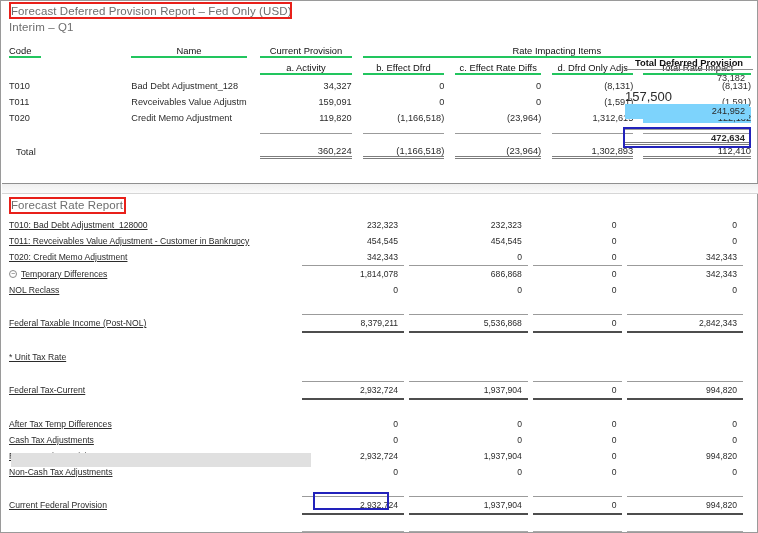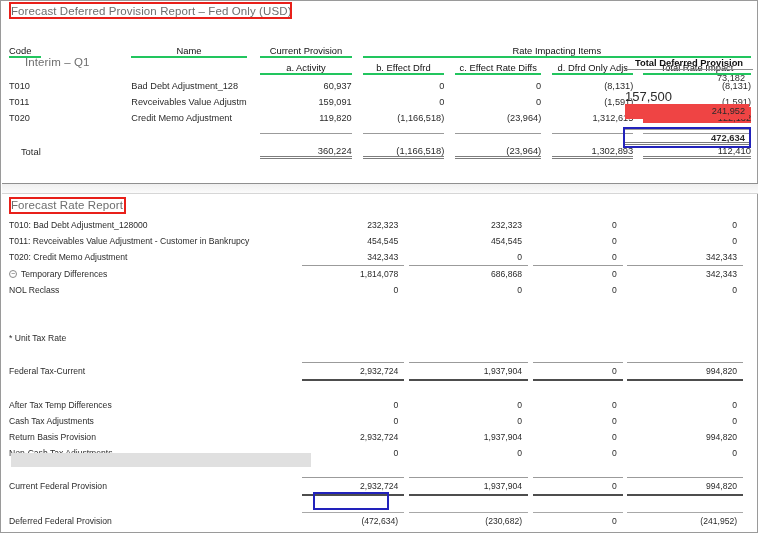--- a/index.html
+++ b/index.html
@@ -68,21 +68,21 @@
   .hdr1 td.sp, .hdr2 td.sp{border-bottom:none;}
   .r td{height:16px;}
   .num{text-align:right; padding-right:3px;}
   .code{text-align:left;padding-left:2px;}
   .nm{
     text-align:left;
     max-width:132px;
     overflow:hidden;
     text-overflow:clip;
   }
-  .hl{background:#ef4444;}
+  .hl{background:#7dd3fc;}
 
   .totrow td{
     font-weight:bold;
     height:22px;
     font-size:9.4px;
   }
   .totrow td.tb{
     border-top:1px solid #9b9b9b;
     border-bottom:3px double #7d7d7d;
   }
@@ -113,21 +113,21 @@
     font-size:8.6px;
     color:#2b2b2b;
   }
   #botTable td{
     padding:0;
     height:16px;
     white-space:nowrap;
     vertical-align:middle;
   }
   #botTable td.n{text-align:right;padding-right:6px;}
-  #botTable td.t{text-align:left;}
+  #botTable td.t{text-align:left;text-decoration:underline;}
   .ind1{padding-left:14px;}
   .ind2{padding-left:6px;}
   .ind0{padding-left:0px;}
   .sumtop td.n{border-top:1px solid #9b9b9b;}
   .sumline td.n{
     border-top:1px solid #9b9b9b;
     border-bottom:2px solid #4d4d4d;
   }
   .topline td.n{border-top:1px solid #a8a8a8;}
   .grayband{
@@ -149,21 +149,21 @@
     box-sizing:border-box;
   }
   .exp i{font-style:normal;position:relative;top:-1.5px;}
 </style>
 </head>
 <body>
 
 <div id="page">
 
   <div class="ttl" style="left:10px;top:4px;">Forecast Deferred Provision  Report – Fed Only (USD)</div>
-  <div class="ttl" style="left:24px;top:20px;margin-top:35px;">Interim – Q1</div>
+  <div class="ttl" style="left:8px;top:20px;">Interim – Q1</div>
   <div class="redbox" style="left:8px;top:1px;width:283px;height:17px;"></div>
 
   <table id="topTable">
     <colgroup>
       <col style="width:36px">
       <col style="width:132px">
       <col style="width:86px">
       <col style="width:20px">
       <col style="width:100px">
       <col style="width:16px">
@@ -203,21 +203,21 @@
       <td class="ul">Total Rate Impact</td>
     </tr>
 
     </tbody>
       <tbody id="topBody">
         <tr class="r">
           <td class="code">T010</td>
           <td></td>
           <td class="nm">Bad Debt Adjustment_128</td>
           <td></td>
-          <td class="num">60,937</td>
+          <td class="num">34,327</td>
           <td></td>
           <td class="num">0</td>
           <td></td>
           <td class="num">0</td>
           <td></td>
           <td class="num">(8,131)</td>
           <td></td>
           <td class="num">(8,131)</td>
         </tr>
         <tr class="r">
@@ -251,21 +251,21 @@
           <td class="num hl">122,132</td>
         </tr>
       </tbody>
 
     <tbody>
         <tr style="height:10px">
           <td colspan="13"></td>
         </tr>
 
     <tr class="totrow">
-      <td style="text-align:right;padding-left:2px;margin-left:19px;">Total</td>
+      <td style="text-align:center;padding-left:2px;margin-left:19px;">Total</td>
       <td></td>
       <td></td>
       <td></td>
       <td class="num tb">360,224</td>
       <td></td>
       <td class="num tb">(1,166,518)</td>
       <td></td>
       <td class="num tb">(23,964)</td>
       <td></td>
       <td class="num tb">1,302,893</td>
@@ -370,20 +370,32 @@
           <td></td>
           <td class="n"></td>
           <td></td>
           <td class="n"></td>
           <td></td>
           <td class="n"></td>
           <td></td>
           <td class="n"></td>
           <td></td>
         </tr>
+        <tr class="sumline">
+          <td class="t ind0">Federal Taxable Income (Post-NOL)</td>
+          <td></td>
+          <td class="n">8,379,211</td>
+          <td></td>
+          <td class="n">5,536,868</td>
+          <td></td>
+          <td class="n">0</td>
+          <td></td>
+          <td class="n">2,842,343</td>
+          <td></td>
+        </tr>
         <tr style="height: 9px;">
           <td class="t ind0"></td>
           <td></td>
           <td class="n"></td>
           <td></td>
           <td class="n"></td>
           <td></td>
           <td class="n"></td>
           <td></td>
           <td class="n"></td>

